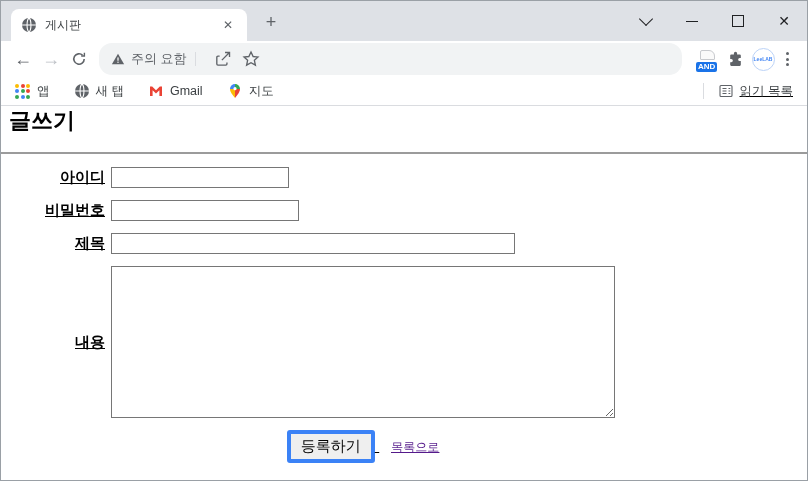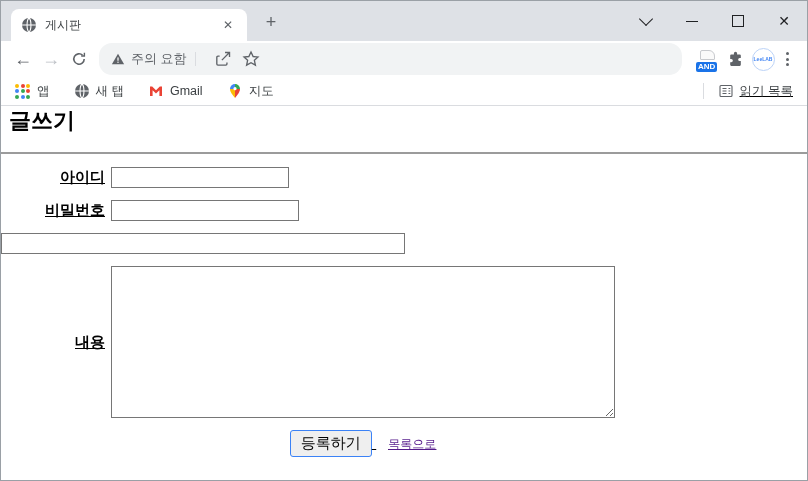--- a/index.html
+++ b/index.html
@@ -64,21 +64,21 @@
               color:#000;padding-right:6px;box-sizing:border-box;}
   .form-row.top .form-label{padding-top:1px;}
   input[type=text],input[type=password]{height:21px;border:1px solid #767676;box-sizing:border-box;
               font-size:14px;padding:1px 4px;font-family:inherit;background:#fff;border-radius:0;}
   .input-id{width:178px;}
   .input-pw{width:188px;}
   .input-title{width:404px;}
   textarea{width:504px;height:152px;border:1px solid #767676;box-sizing:border-box;font-size:14px;
            font-family:inherit;padding:2px 4px;resize:both;border-radius:0;}
   .actions-cell{width:504px;text-align:center;}
-  .submit-btn{font-size:15px;font-family:inherit;color:#000;background:#efefef;border:1px solid #3b82f6;
+  .submit-btn{font-size:15px;font-family:inherit;color:#000;background:#efefef;border:4px solid #3b82f6;
               border-radius:3px;padding:3px 10px;cursor:pointer;}
   .list-link{font-size:12px;color:#551a8b;text-decoration:underline;margin-left:12px;cursor:pointer;}
 </style>
 </head>
 <body>
 
 <div class="window">
 
   <div class="titlebar">
     <div class="tab">
@@ -215,20 +215,21 @@
       <label class="form-label">아이디</label>
       <input class="input-id" type="text" value="" style="">
     </div>
 
     <div class="form-row">
       <label class="form-label">비밀번호</label>
       <input class="input-pw" type="text" value="" style="">
     </div>
 
     <div class="form-row">
+      <label class="form-label">제목</label>
       <input class="input-title" type="text" value="" style="">
     </div>
 
     <div class="form-row top">
       <label class="form-label">내용</label>
       <textarea style=""></textarea>
     </div>
 
     <div class="form-row">
       <span class="form-label"></span>

